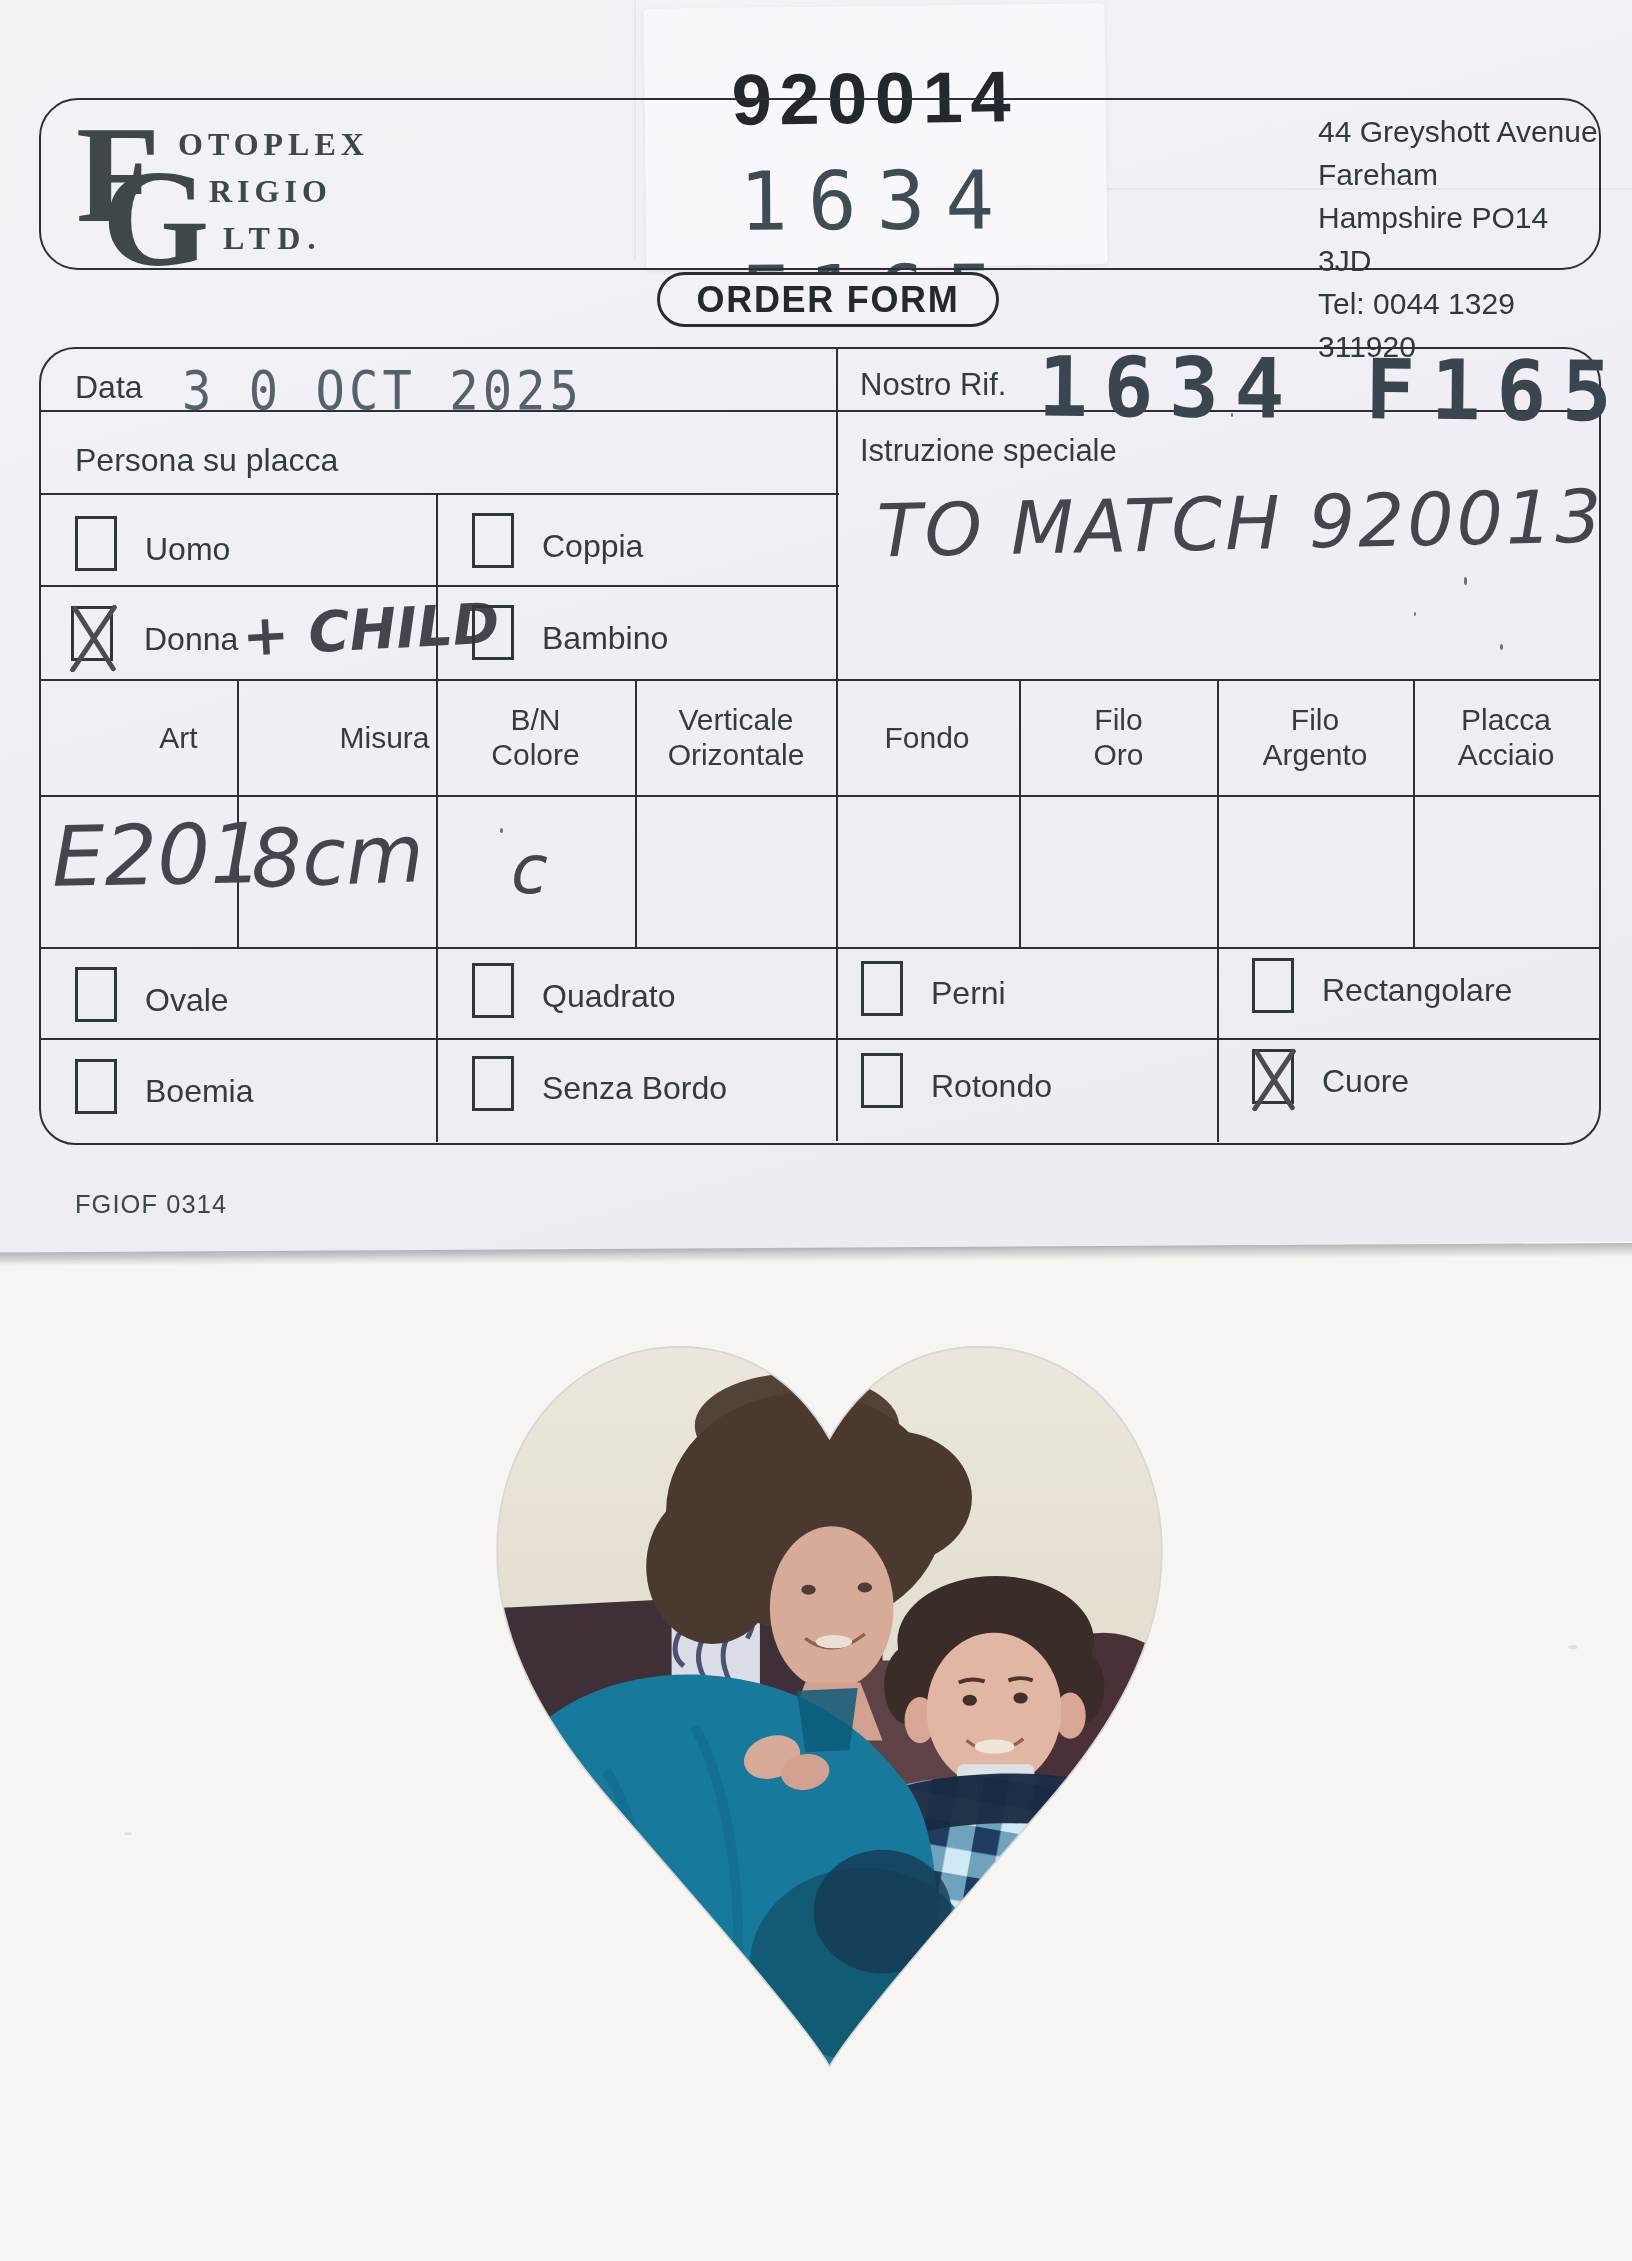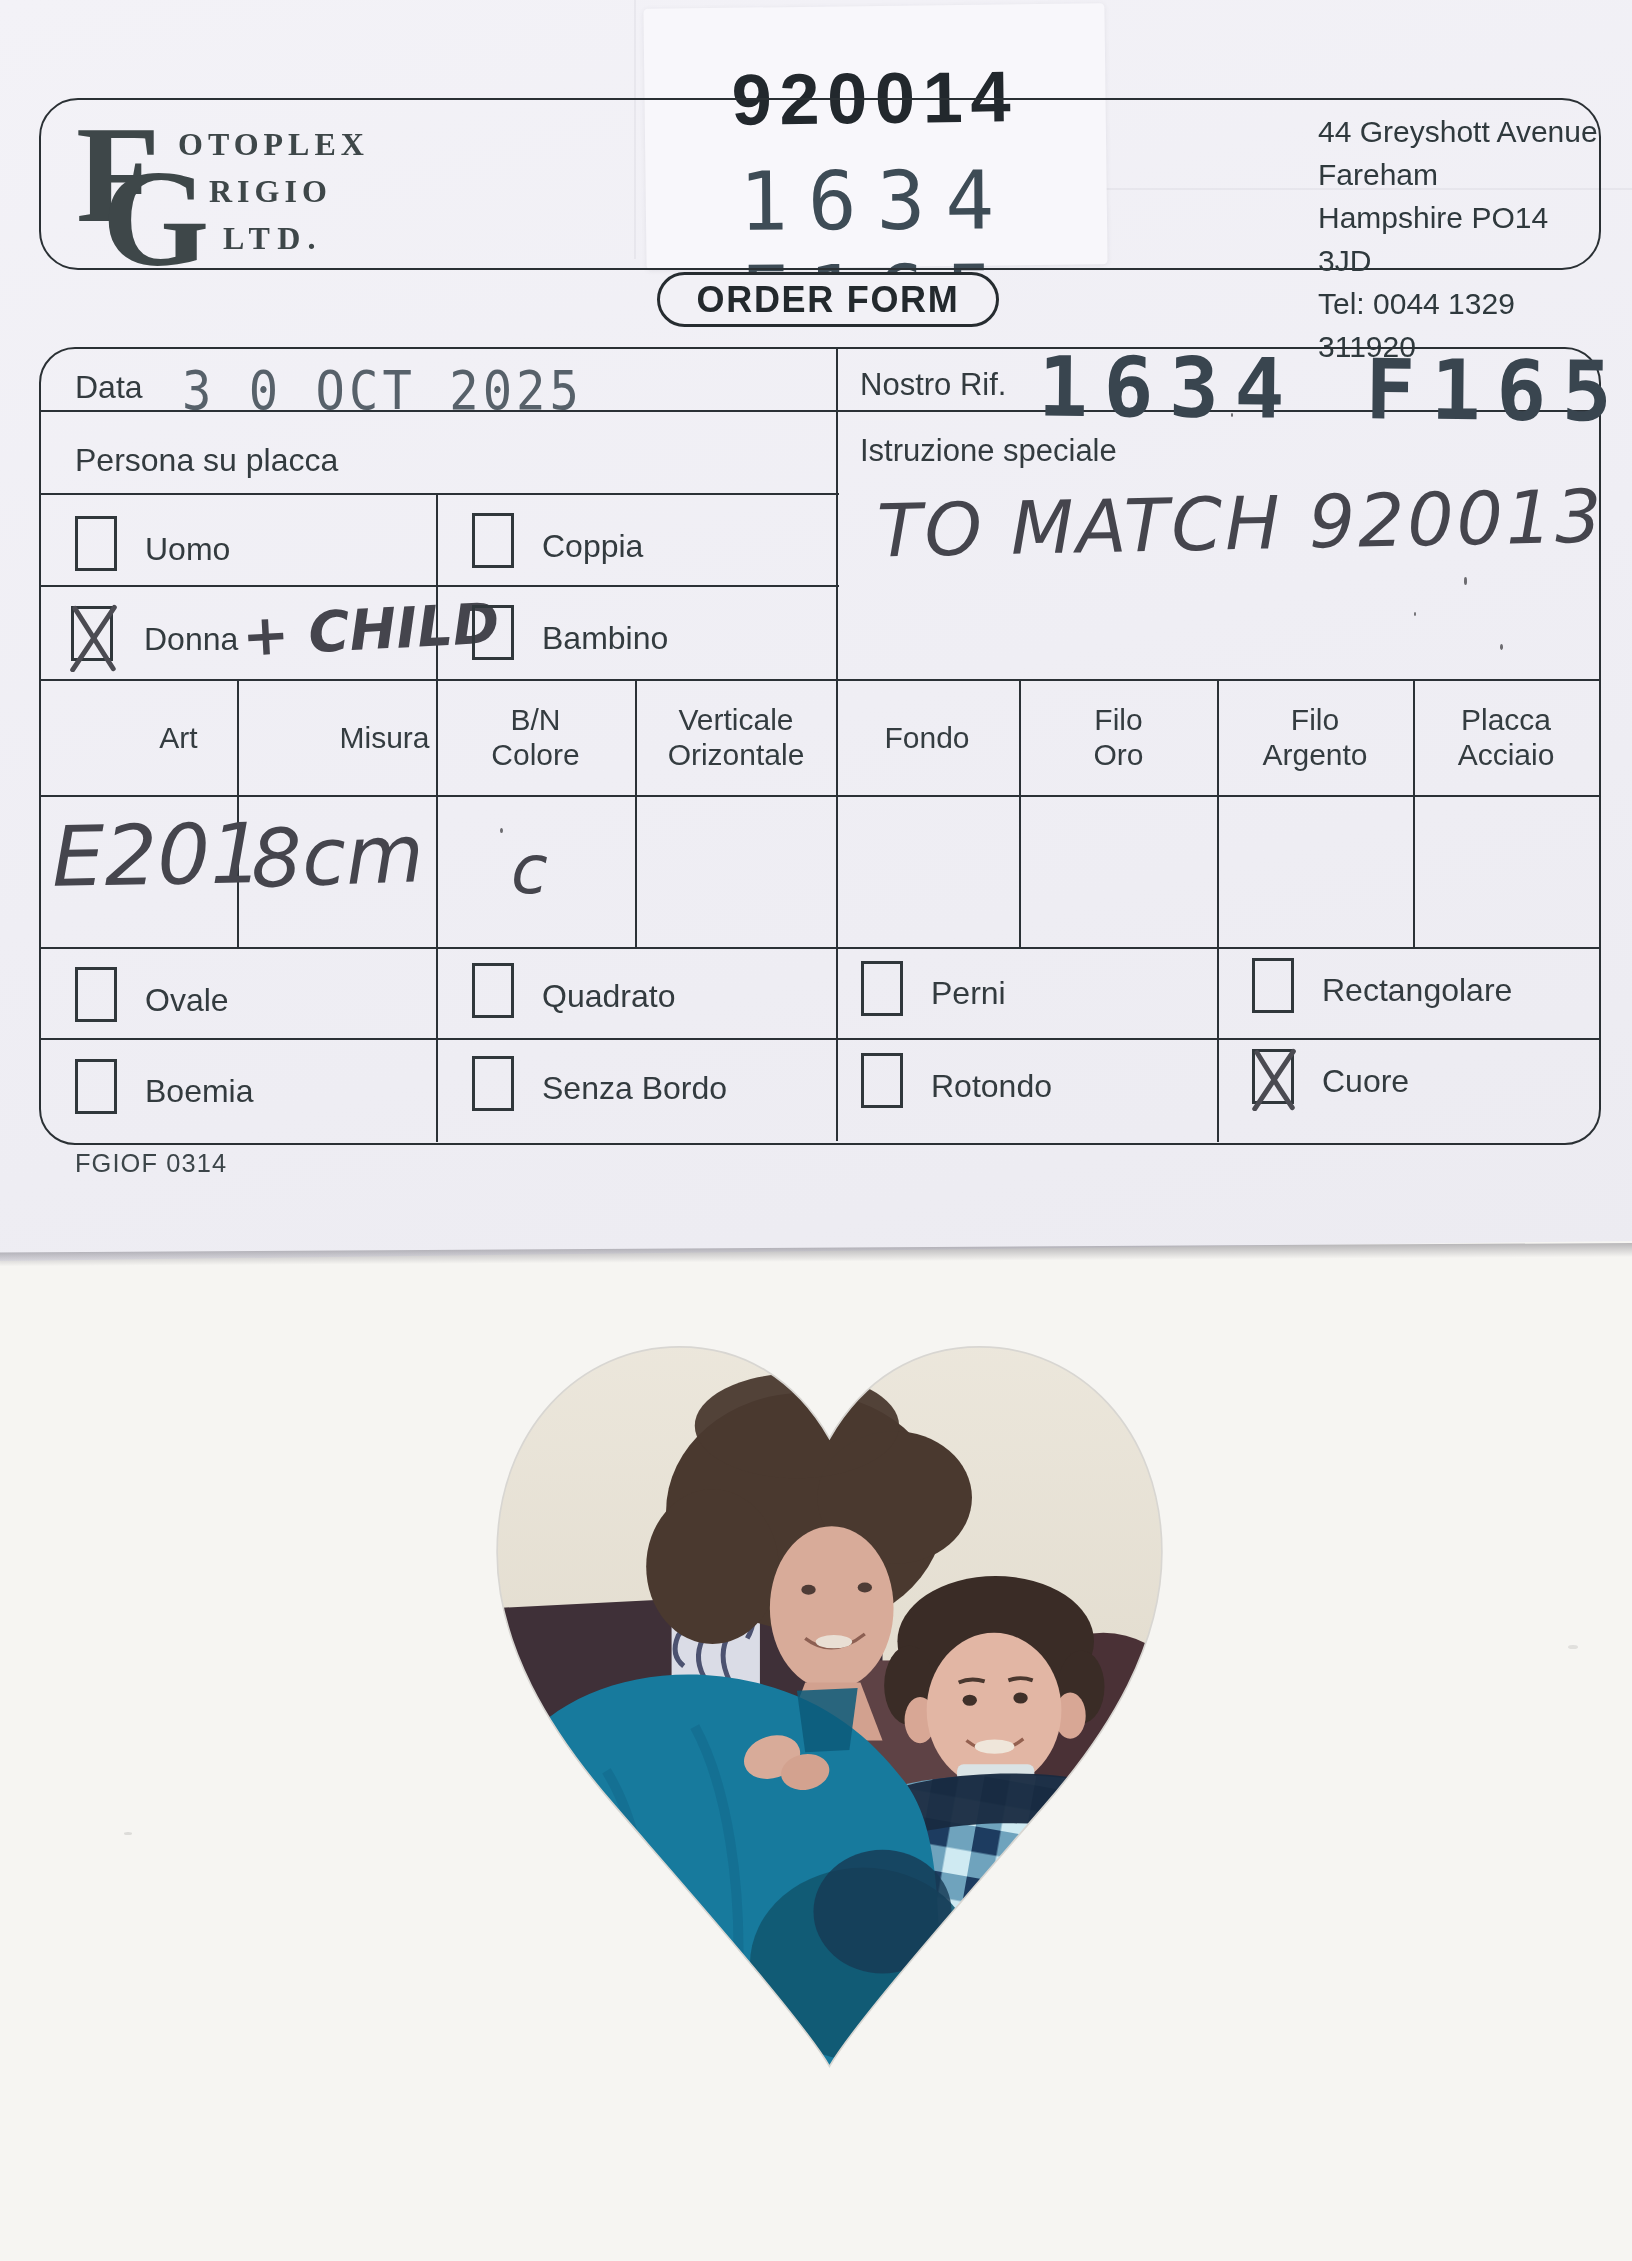--- a/index.html
+++ b/index.html
@@ -42,21 +42,21 @@
   .lbl-sm{position:absolute;font-size:31px;color:#333b3f;}
   .th{position:absolute;text-align:center;font-size:30px;line-height:35px;color:#343c40;}
   .stamp-date{position:absolute;font-family:"DejaVu Sans Mono",monospace;font-size:53px;
         letter-spacing:4.4px;color:#57616a;transform:scaleX(.92);transform-origin:left center;}
   .stamp-ref{position:absolute;font-family:"DejaVu Sans Mono",monospace;font-weight:700;
         font-size:83px;letter-spacing:15.5px;color:#39454f;transform:rotate(.5deg);}
   .hand{position:absolute;font-family:"DejaVu Sans",sans-serif;font-style:italic;color:var(--hand,#45454d);}
   .cb{position:absolute;width:36px;height:49px;border:3.3px solid #30373b;}
   .cb svg{position:absolute;left:-6.6px;top:-5.5px;}
   .speck{position:absolute;background:#26262a;border-radius:50%;opacity:.65;}
-  .footer-code{position:absolute;left:75px;top:1149px;font-size:25.4px;letter-spacing:1.1px;color:#3c4549;}
+  .footer-code{position:absolute;left:75px;top:1190px;font-size:25.4px;letter-spacing:1.1px;color:#3c4549;}
   .photo-wrap{position:absolute;left:496px;top:1329px;width:667px;height:743px;}
 </style>
 </head>
 <body>
 
 <div id="page">
 
   <div class="paper"></div>
   <div class="paper-edge"></div>
   <div class="crease" style="left:634px;top:0;width:1.7px;height:259px;"></div>

